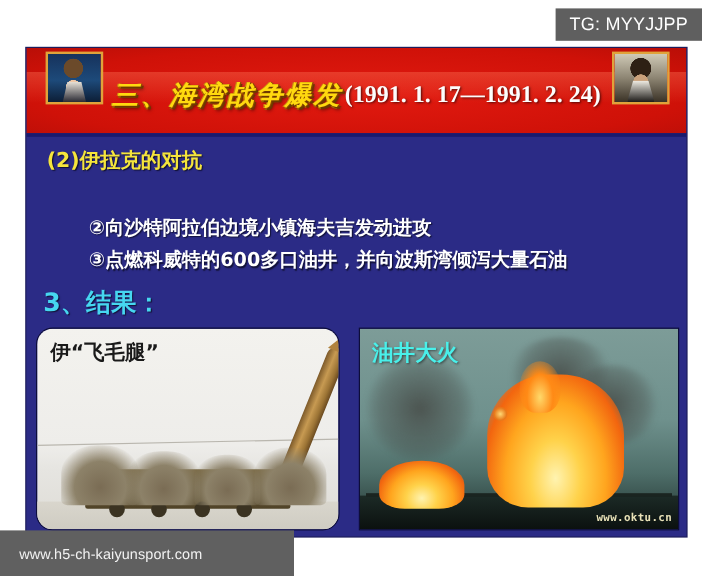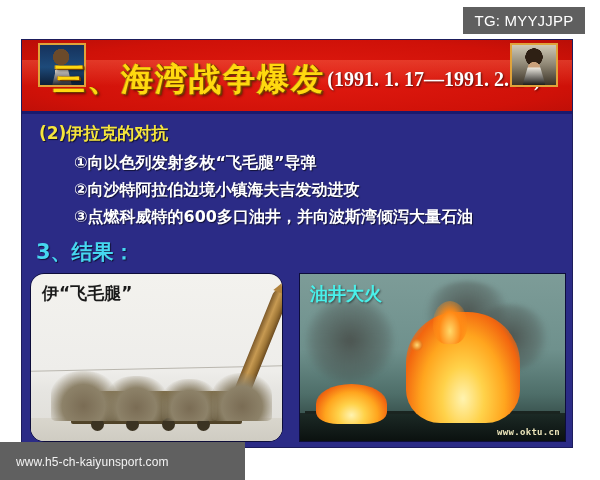--- a/index.html
+++ b/index.html
@@ -38,21 +38,21 @@
     background:linear-gradient(to bottom,rgba(255,120,90,.38),rgba(255,255,255,0));
     pointer-events:none;
   }
   .title-row{
     position:absolute;left:0;top:0;width:550px;height:71px;
     display:flex;align-items:center;justify-content:center;
     padding-top:8px;box-sizing:border-box;
   }
   .title-main{
     font-family:"DejaVu Sans","Liberation Sans",sans-serif;
-    font-size:32px;font-weight:bold;
+    font-size:22px;font-weight:bold;font-style:italic;
     color:#ffd90f;
     letter-spacing:2px;
     text-shadow:
       1px 0 0 #8a4a00, 2px 1px 0 #6d3800,
       0 1px 0 #a35b00, -1px 0 0 #c98b12,
       2px 2px 3px rgba(0,0,0,.55);
     white-space:nowrap;
   }
   .title-date{
     font-family:"Liberation Serif","DejaVu Serif",serif;
@@ -258,21 +258,20 @@
 
       <div class="portrait right">
         <div class="p-bg-b"></div>
       </div>
     </div>
 
     <div class="body-area">
 
       <div class="sub-head cn">(2)伊拉克的对抗</div>
 
-      <div class="bullet b1 cn">①向以色列发射多枚“飞毛腿”导弹</div>
       <div class="bullet b2 cn">②向沙特阿拉伯边境小镇海夫吉发动进攻</div>
       <div class="bullet b3 cn">③点燃科威特的600多口油井，并向波斯湾倾泻大量石油</div>
 
       <div class="result-line">
         <span class="result-label cn">3、结果：</span>
       </div>
 
       <div class="photo photo-left">
         <div class="scud-scene">
           <div class="ground-snow"></div>

